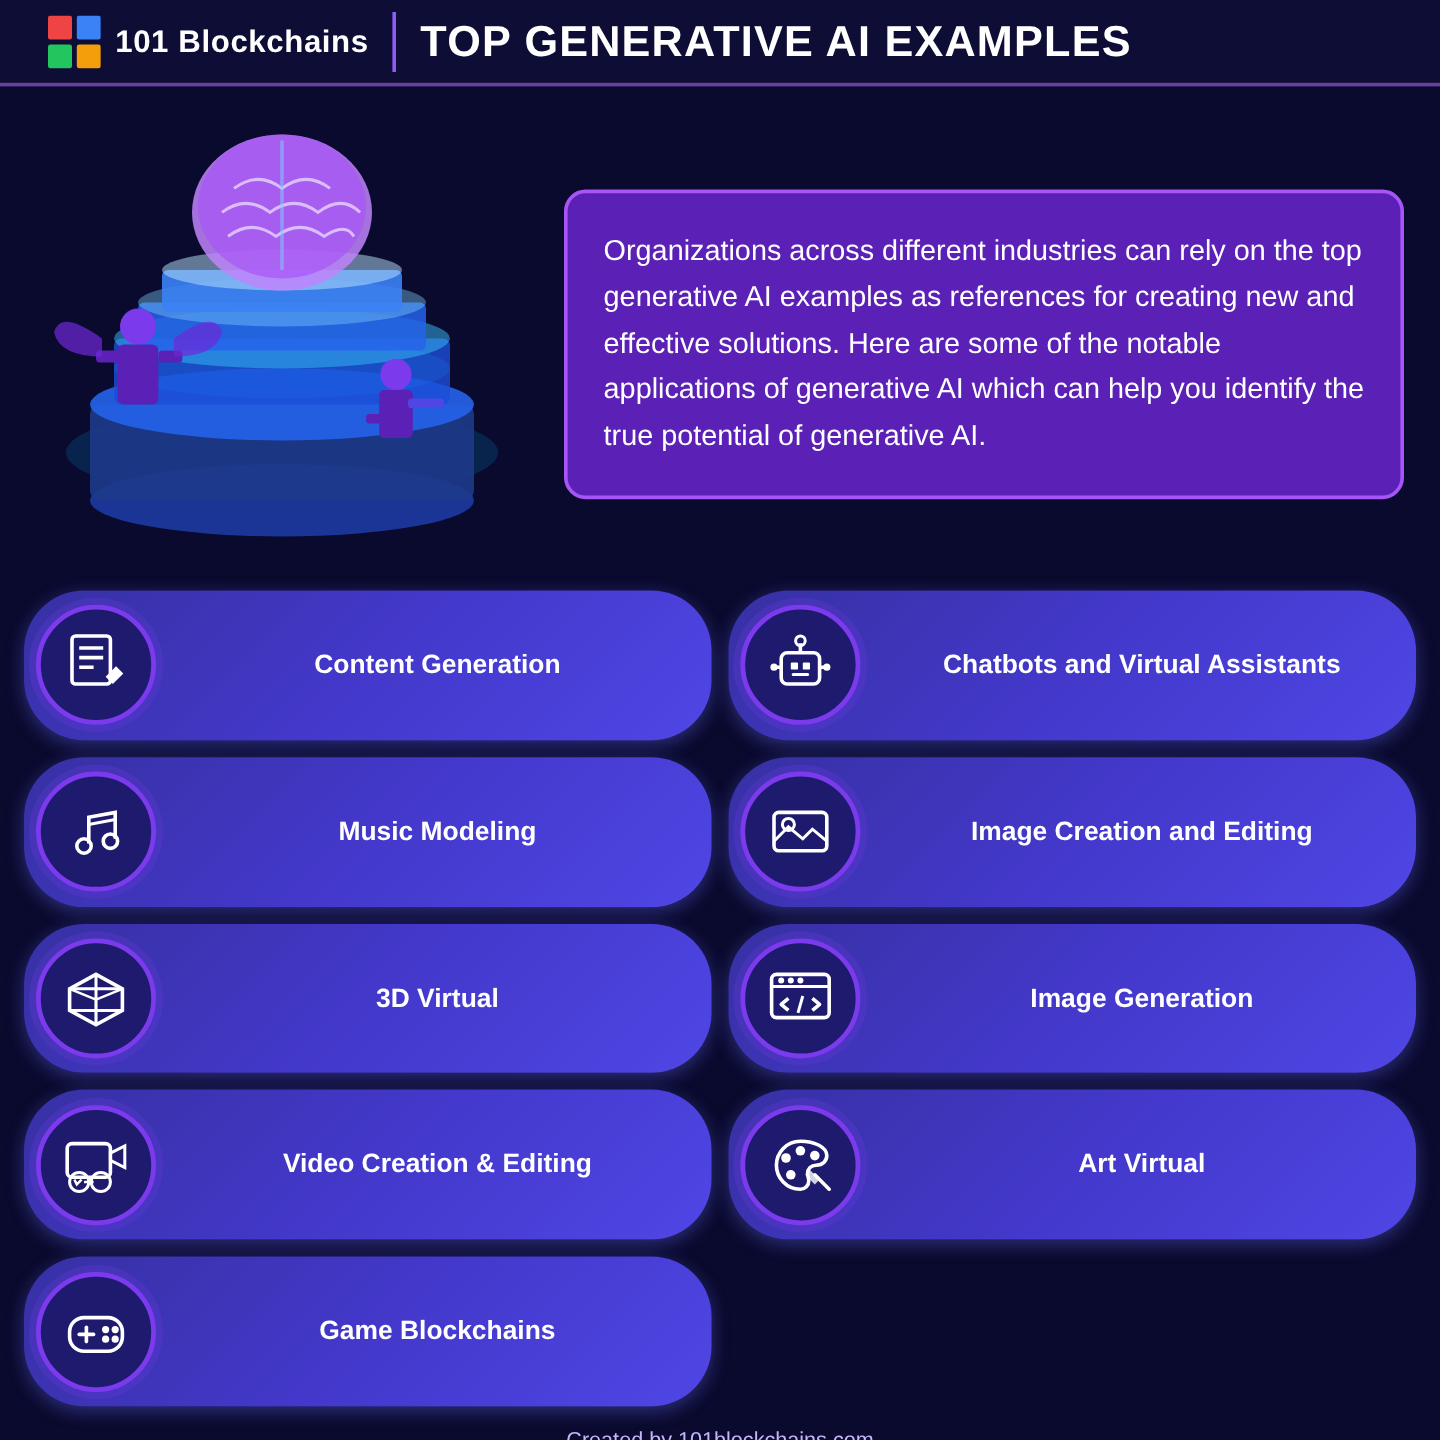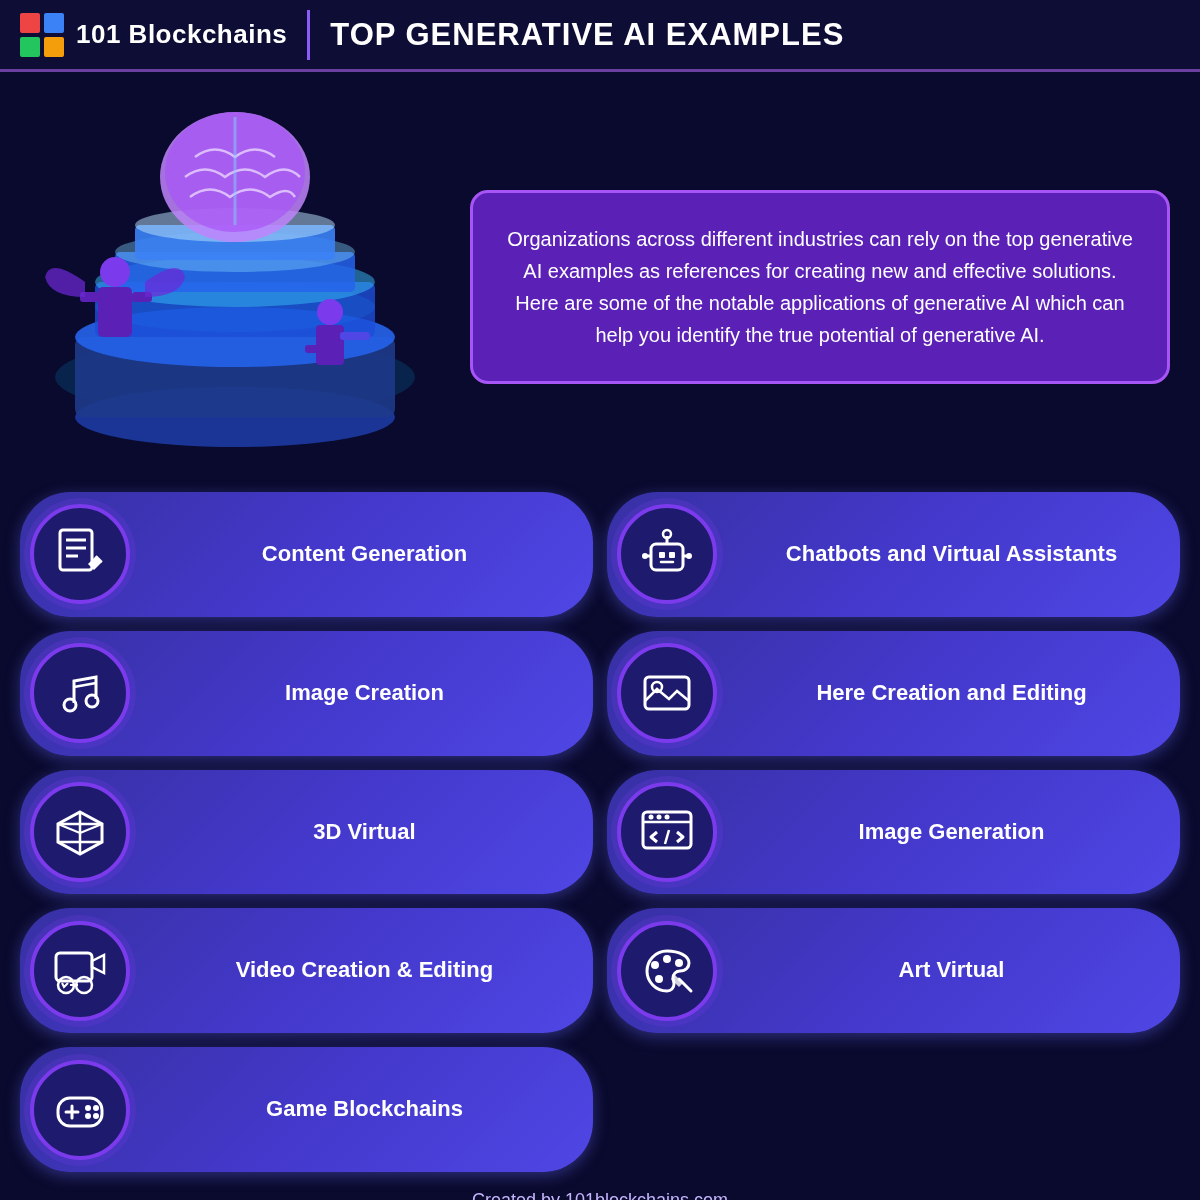--- a/index.html
+++ b/index.html
@@ -17,40 +17,41 @@
       display: flex;
       align-items: center;
       padding: 12px 20px;
       border-bottom: 3px solid #6b3fa0;
       height: 72px;
     }
     .logo-area {
       display: flex;
       align-items: center;
       gap: 12px;
+      margin-left: 20px;
     }
     .logo-icon {
       width: 44px;
       height: 44px;
     }
     .logo-text {
       color: white;
       font-size: 26px;
       font-weight: 900;
       letter-spacing: 0.5px;
     }
     .header-divider {
       width: 3px;
       height: 50px;
       background: #8b5cf6;
       margin: 0 20px;
     }
     .header-title {
       color: white;
-      font-size: 31px;
+      font-size: 36px;
       font-weight: 900;
       letter-spacing: 1px;
       text-transform: uppercase;
     }
 
     
     .intro-section {
       display: flex;
       align-items: center;
       padding: 20px 30px 10px 20px;
@@ -73,23 +74,23 @@
       height: 100%;
     }
 
     .description-box {
       background: #5b21b6;
       border: 3px solid #a855f7;
       border-radius: 18px;
       padding: 30px 30px;
       flex: 1;
       color: white;
-      font-size: 20px;
+      font-size: 24px;
       line-height: 1.6;
-      text-align: center;
+      text-align: left;
       font-weight: 500;
     }
 
     
     .cards-grid {
       display: grid;
       grid-template-columns: 1fr 1fr;
       gap: 14px;
       padding: 0 20px 10px 20px;
       height: 690px;
@@ -247,32 +248,32 @@
 
   <div class="card">
     <div class="icon-circle">
       <svg viewBox="0 0 56 56">
         <path d="M22 38 L22 16 L44 12 L44 34" stroke="white" stroke-width="3" fill="none"></path>
         <circle cx="18" cy="40" r="6" fill="none" stroke="white" stroke-width="3"></circle>
         <circle cx="40" cy="36" r="6" fill="none" stroke="white" stroke-width="3"></circle>
         <line x1="22" y1="22" x2="44" y2="18" stroke="white" stroke-width="2.5"></line>
       </svg>
     </div>
-    <span class="card-label">Image Creation</span>
+    <span class="card-label">Music Modeling</span>
   </div>
 
   <div class="card">
     <div class="icon-circle">
       <svg viewBox="0 0 56 56">
         <rect x="6" y="12" width="44" height="32" rx="4" fill="none" stroke="white" stroke-width="3"></rect>
         <circle cx="18" cy="22" r="5" fill="none" stroke="white" stroke-width="2.5"></circle>
         <path d="M6 36 L18 24 L30 34 L38 26 L50 36" stroke="white" stroke-width="2.5" fill="none"></path>
       </svg>
     </div>
-    <span class="card-label">Here Creation and Editing</span>
+    <span class="card-label">Image Creation and Editing</span>
   </div>
 
   <div class="card">
     <div class="icon-circle">
       <svg viewBox="0 0 56 56">
         <polygon points="28,8 50,20 50,38 28,50 6,38 6,20" fill="none" stroke="white" stroke-width="3"></polygon>
         <line x1="28" y1="8" x2="28" y2="50" stroke="white" stroke-width="2.5"></line>
         <line x1="6" y1="20" x2="50" y2="20" stroke="white" stroke-width="2.5"></line>
         <line x1="6" y1="38" x2="50" y2="38" stroke="white" stroke-width="2.5"></line>
         <line x1="6" y1="20" x2="28" y2="29" stroke="white" stroke-width="2"></line>

